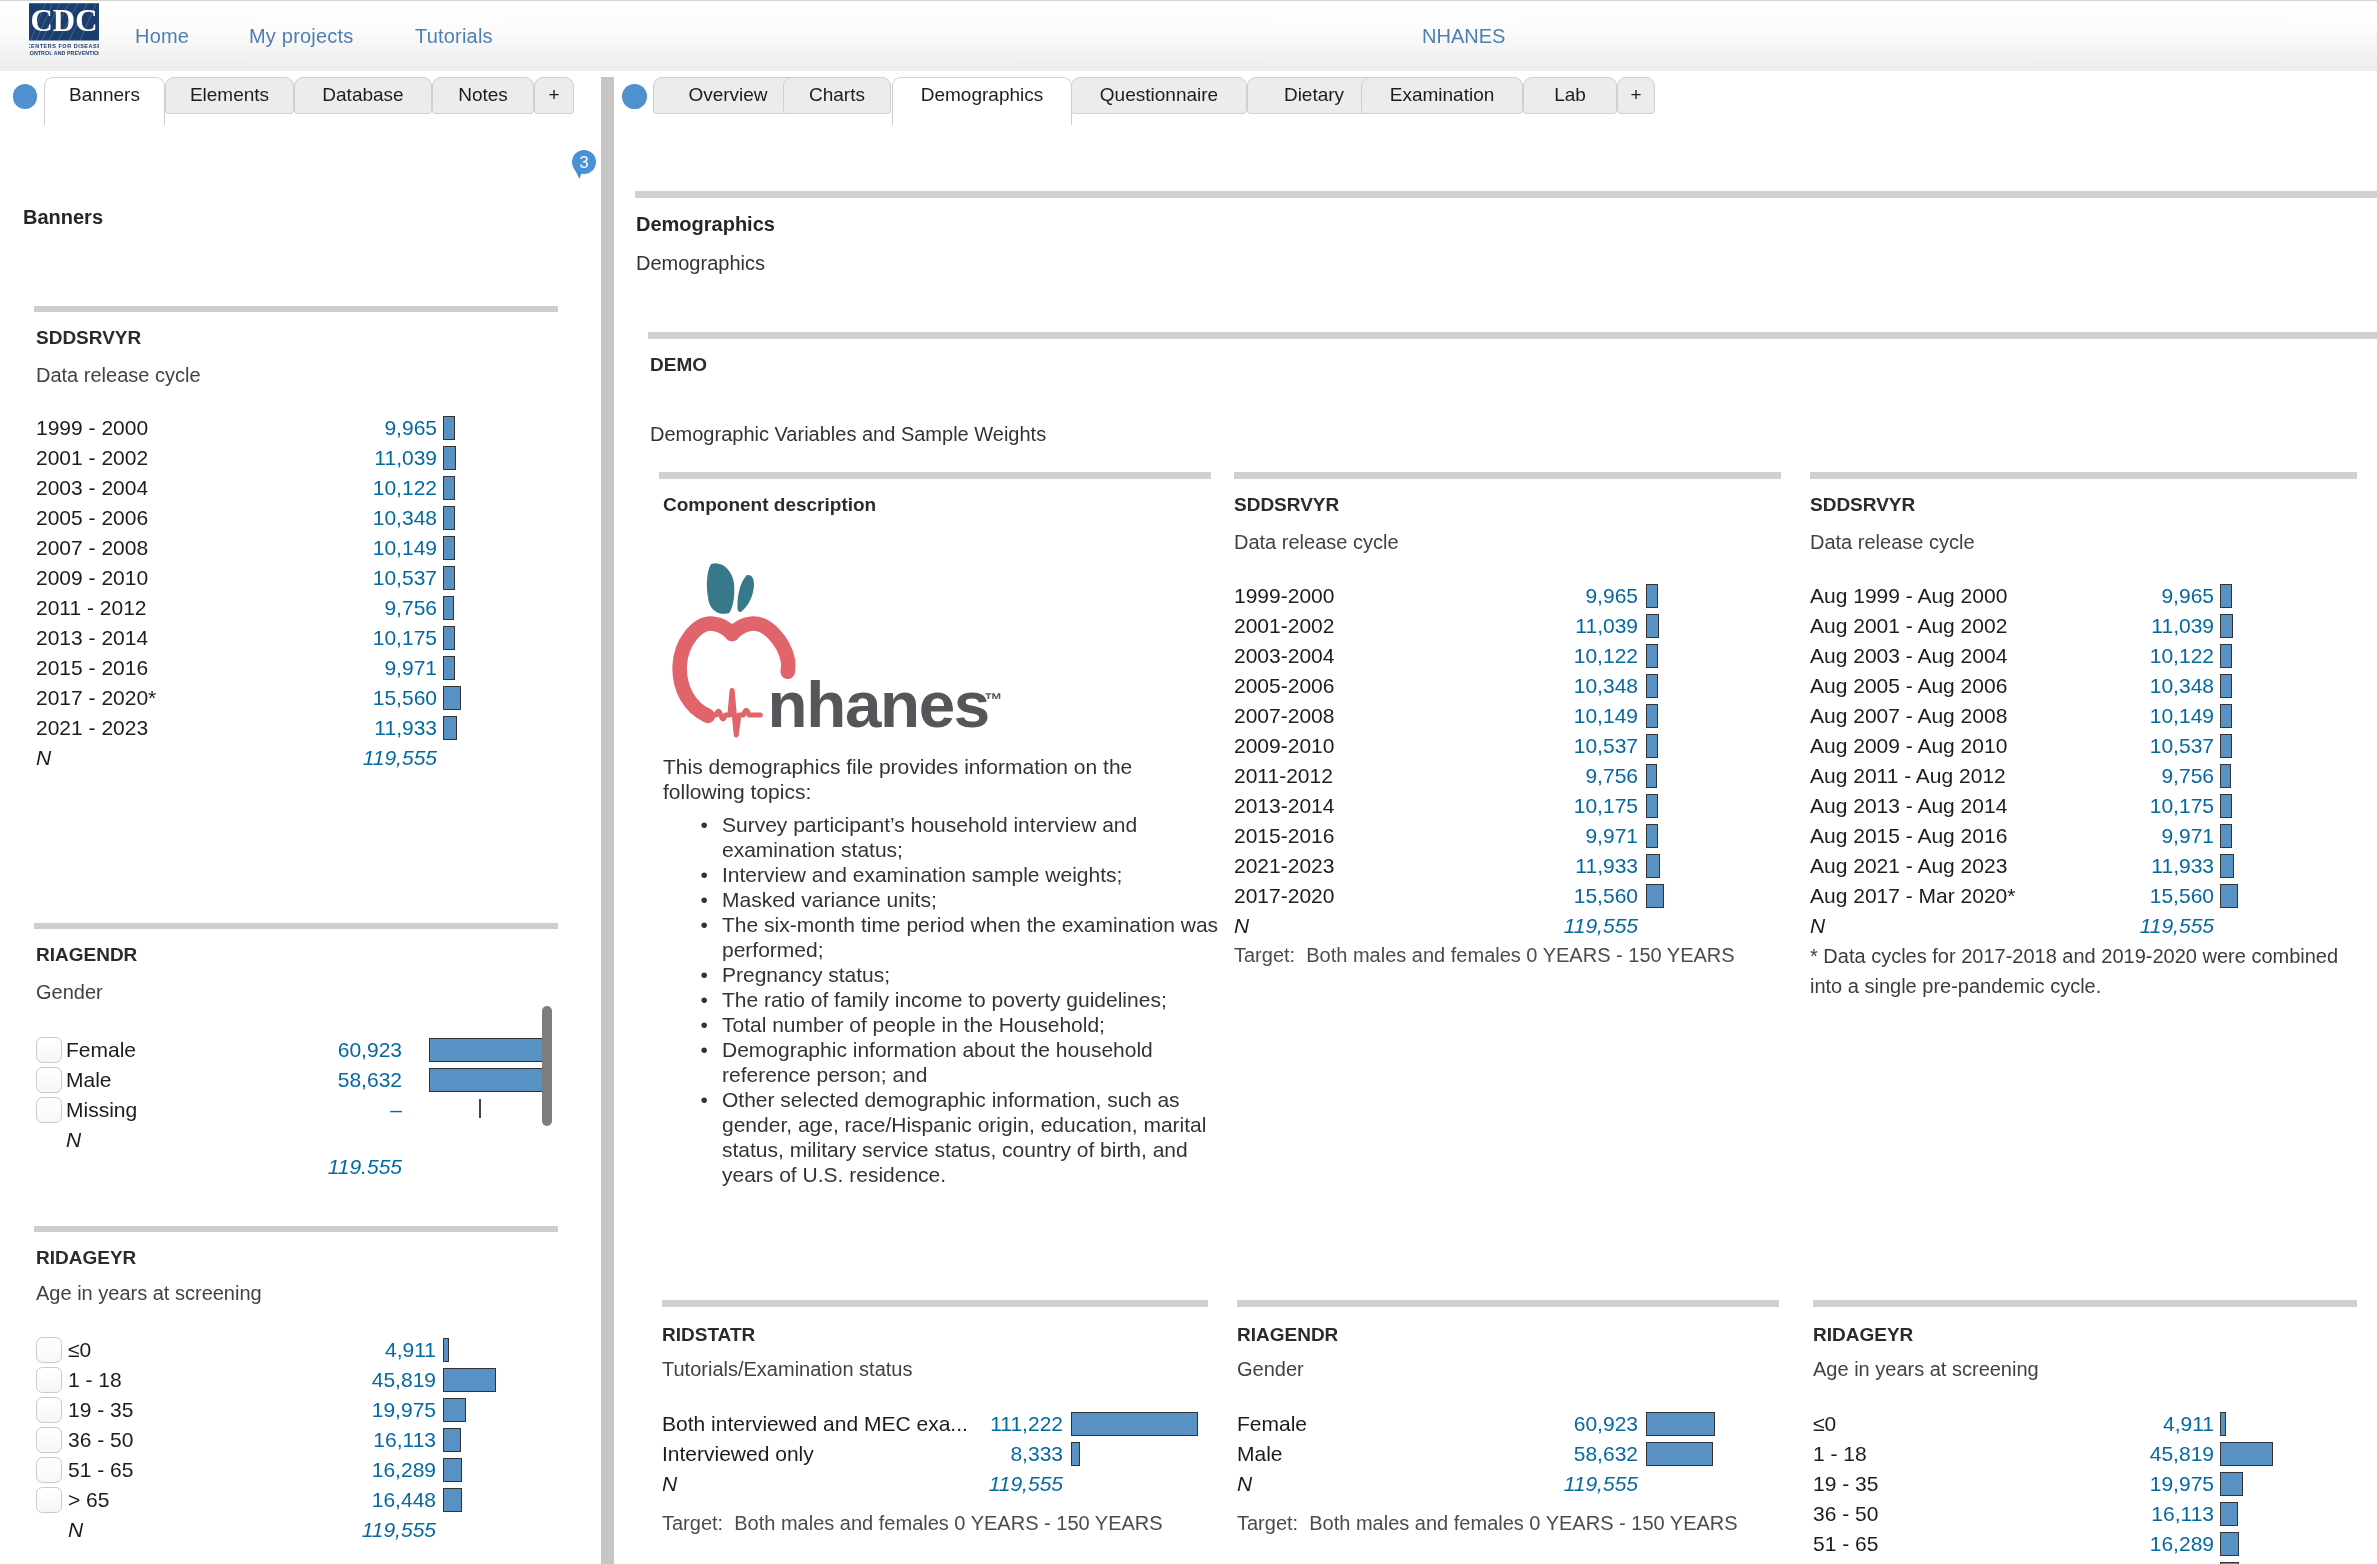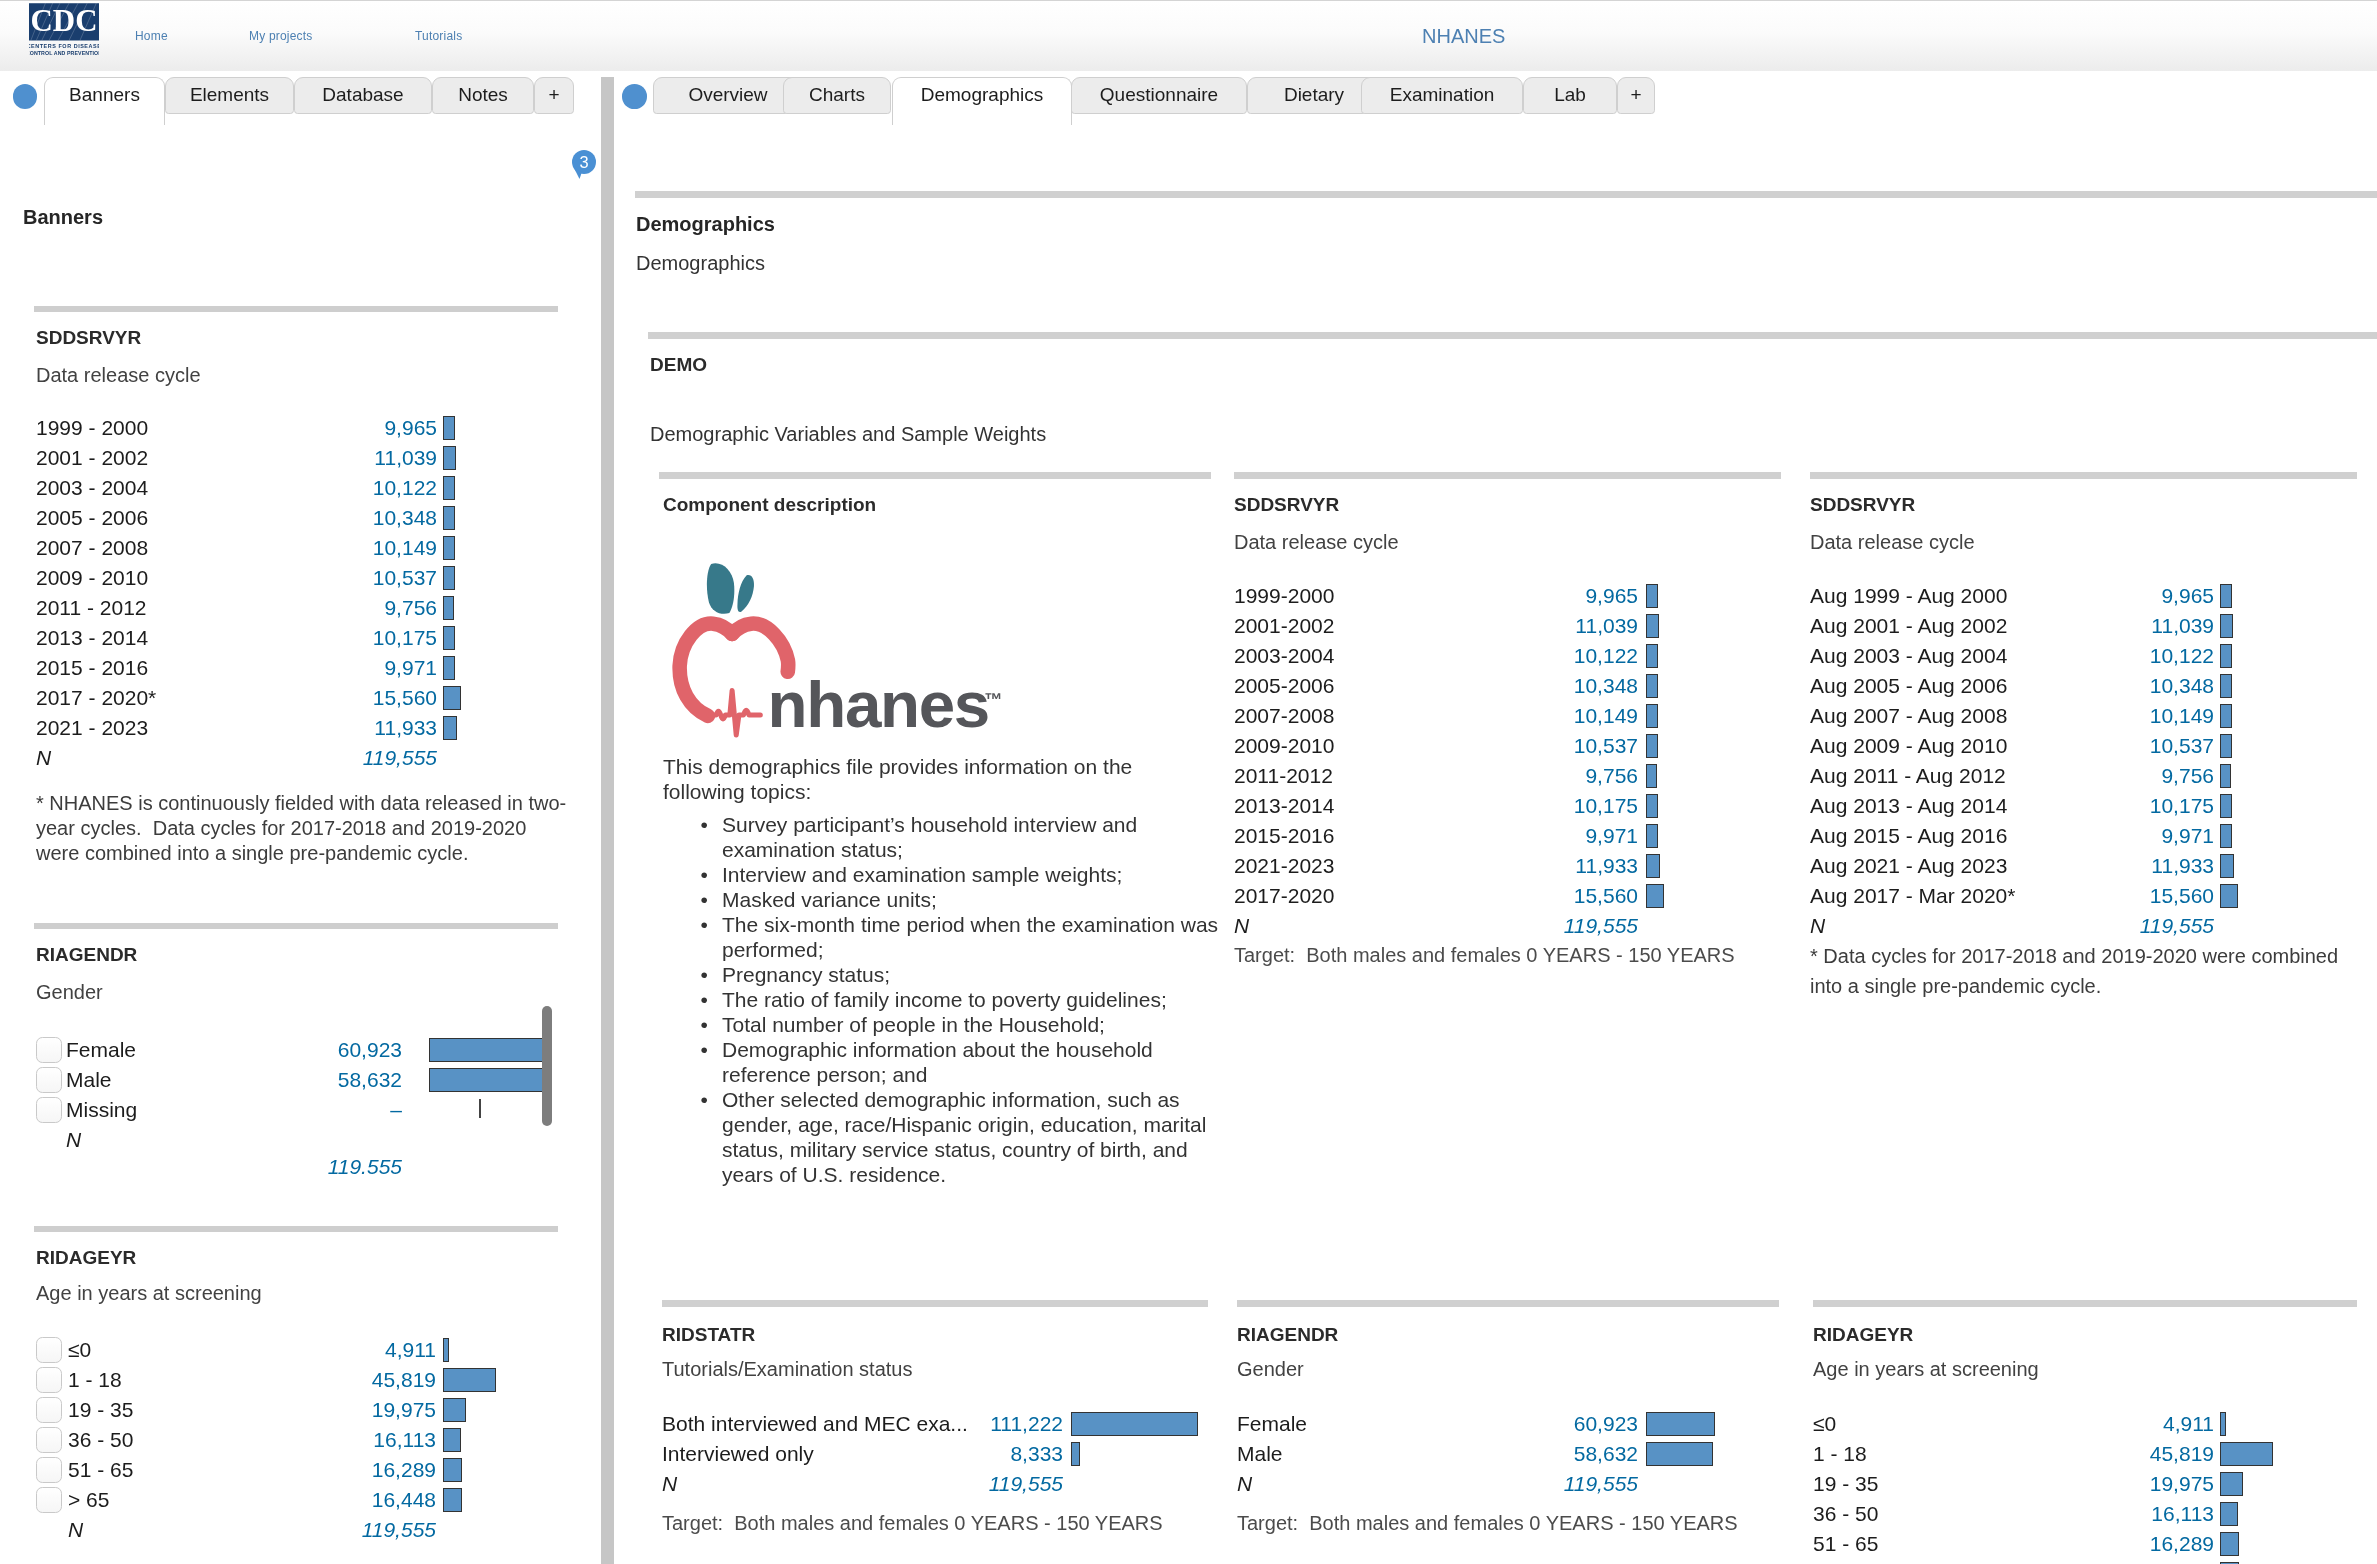--- a/index.html
+++ b/index.html
@@ -3,21 +3,21 @@
 <meta charset="utf-8">
 <style>
 * { margin:0; padding:0; box-sizing:border-box; }
 html,body { width:2377px; height:1564px; background:#fff; font-family:"Liberation Sans",sans-serif; }
 #page { position:relative; width:2377px; height:1564px; overflow:hidden; background:#fff; }
 .abs { position:absolute; }
 
 
 #header { position:absolute; left:0; top:0; width:2377px; height:71px;
   background:linear-gradient(180deg, #ffffff 0%, #fbfbfb 45%, #ececec 100%); border-top:1.8px solid #d4d4d4; }
-.nav { position:absolute; top:0; height:70px; line-height:70px; font-size:12px; letter-spacing:0.2px; color:#4d80b2; }
+.nav { position:absolute; top:0; height:70px; line-height:70px; font-size:20px; letter-spacing:0.2px; color:#4d80b2; }
 #nhanes-title { position:absolute; top:0; height:70px; line-height:70px; font-size:20px; color:#4d80b2; }
 
 
 .tab { position:absolute; top:77px; height:37px; background:#ececec; border:1.8px solid #cfcfcf;
   border-radius:9px 9px 3.6px 3.6px; font-size:19px; color:#1d1d1d; text-align:center; line-height:34px; }
 .tab.active { background:#fff; border-bottom:none; height:48px; border-radius:9px 9px 0 0; z-index:3; }
 .bluedot { position:absolute; width:24.6px; height:24.6px; border-radius:50%; background:#4f90cf; }
 
 
 #vdiv { position:absolute; left:601px; top:77px; width:12.8px; height:1488px; background:#c6c6c6; }
@@ -154,21 +154,20 @@
       <div class="srow">
         <span class="lbl" style="left:0px;">2021 - 2023</span>
         <span class="val" style="left:0; width:401px;">11,933</span>
         <span class="bar" style="left:407px; width:13.7px;"></span>
       </div>
       <div class="srow nrow">
         <span class="lbl" style="left:0px;">N</span>
         <span class="val" style="left:0; width:401px;">119,555</span>
       </div>
     </div>
-  <div class="fnote" style="left:36px; top:791px; width:547px;">* NHANES is continuously fielded with data released in two-<br>year cycles.&nbsp; Data cycles for 2017-2018 and 2019-2020<br>were combined into a single pre-pandemic cycle.</div>
 
   <div class="hr" style="left:34px; top:923px; width:524px;"></div>
   <div class="h2" style="left:36px; top:940px;">RIAGENDR</div>
   <div class="sub" style="left:36px; top:978px;">Gender</div>
   <div class="stat" id="lgen" style="left:36px; top:1035px; width:522px;">
       <div class="srow">
         <span class="ckb" style="left:0;"></span>
         <span class="lbl" style="left:30px;">Female</span>
         <span class="val" style="left:0; width:366px;">60,923</span>
         <span class="bar" style="left:393px; width:119px;"></span>

